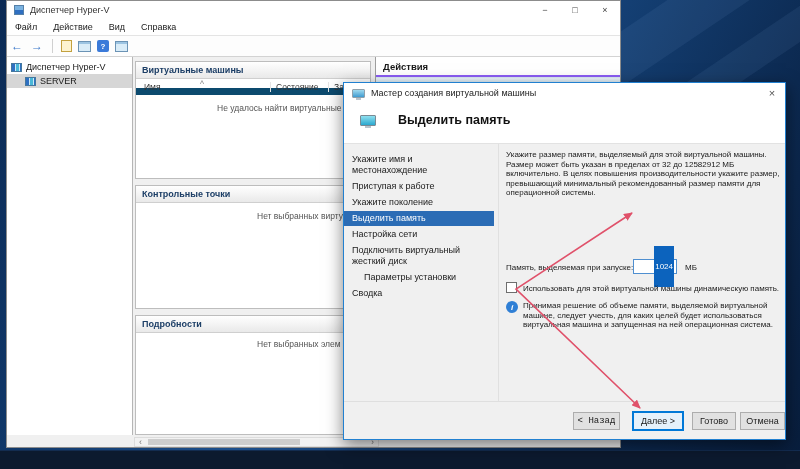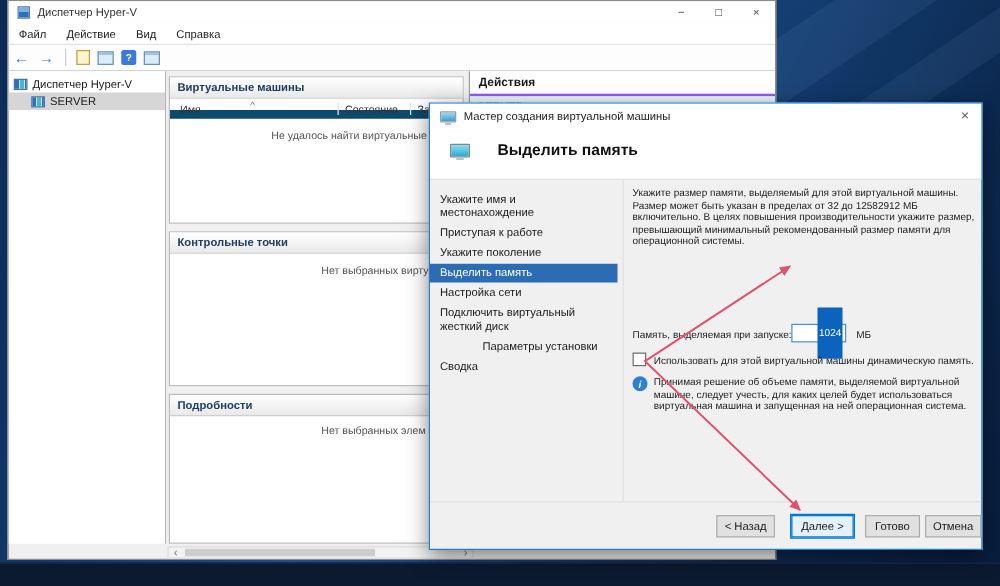--- a/index.html
+++ b/index.html
@@ -72,33 +72,33 @@
   .wz-title { color:#222; }
   .wz-close { margin-left:auto; width:26px; height:20px; display:flex; align-items:center; justify-content:center; color:#555; font-size:11px; }
   .wz-header { position:absolute; left:16px; top:30px; display:flex; align-items:center; }
   .mon-lg { width:16px; height:11px; border:1px solid #7a8a94; border-radius:1px; background:linear-gradient(#8fe0ef,#2ba8cf); position:relative; }
   .mon-lg::after { content:""; position:absolute; left:4px; right:4px; bottom:-3px; height:2px; background:#b9c4cc; }
   .wz-header-text { margin-left:22px; font-size:12.5px; font-weight:bold; color:#111; }
   .wz-body { position:absolute; left:0; top:60px; right:0; bottom:0; border-top:1px solid #e2e2e2; }
   .wz-nav { position:absolute; left:0; top:0; width:155px; bottom:38px; border-right:1px solid #e0e0e0; padding-top:8px; }
   .nav-item { padding:2px 8px 2px 8px; margin-bottom:1px; color:#1a1a1a; line-height:11px; width:150px; }
   .nav-item.selected { background:#2b6cb5; color:#fff; }
-  .nav-item.indent { padding-left:20px;margin-left:22px; }
+  .nav-item.indent { padding-left:20px; }
   .wz-desc { position:absolute; left:162px; top:6px; width:280px; font-size:8px; line-height:9.5px; color:#1a1a1a; }
   .mem-label { position:absolute; left:162px; top:119px; font-size:8px; }
   .mem-input { position:absolute; left:289px; top:115px; width:44px; height:15px; background:#fff; border:1px solid #4f8fd0; display:flex; align-items:center; justify-content:flex-end; padding:0 2px; font-size:8px; }
   .mem-input .sel { background:#0c63bd; color:#fff; padding:16px 1px; }
   .mem-unit { position:absolute; left:341px; top:119px; font-size:8px; }
   .chk-box { position:absolute; left:162px; top:138px; width:11px; height:11px; background:#fff; border:1px solid #6e6e6e; }
   .chk-label { position:absolute; left:179px; top:140px; width:258px; font-size:8px; }
   .info-icon { position:absolute; left:162px; top:157px; width:12px; height:12px; border-radius:50%; background:#2f7fd5; color:#fff; font-size:8px; font-weight:bold; font-style:italic; display:flex; align-items:center; justify-content:center; }
   .info-text { position:absolute; left:179px; top:157px; width:262px; font-size:8px; line-height:9.5px; color:#1a1a1a; }
   .wz-btnrow { position:absolute; left:0; right:0; bottom:0; height:38px; border-top:1px solid #dfdfdf; }
   .btn { position:absolute; top:10px; height:18px; background:#e1e1e1; border:1px solid #adadad; font-size:9px; color:#1a1a1a; display:flex; align-items:center; justify-content:center; font-family:"Liberation Sans", sans-serif; }
-  .btn-back { left:229px; width:47px; }
+  .btn-back { left:229px; width:47px;font-family:Liberation Mono, monospace; }
   .btn-next { left:289px; width:50px; background:#e5f1fb; border:1px solid #0078d7; box-shadow:0 0 0 1px #0078d7; }
   .btn-finish { left:348px; width:44px; }
   .btn-cancel { left:396px; width:45px; }
 
   .arrow-overlay { position:absolute; left:0; top:0; width:800px; height:469px; z-index:20; pointer-events:none; }
   .arrow-line { fill:none; stroke:#e0516a; stroke-width:1.6; }
   .arrow-head { fill:#e0516a; }
 </style>
 </head>
 <body>

